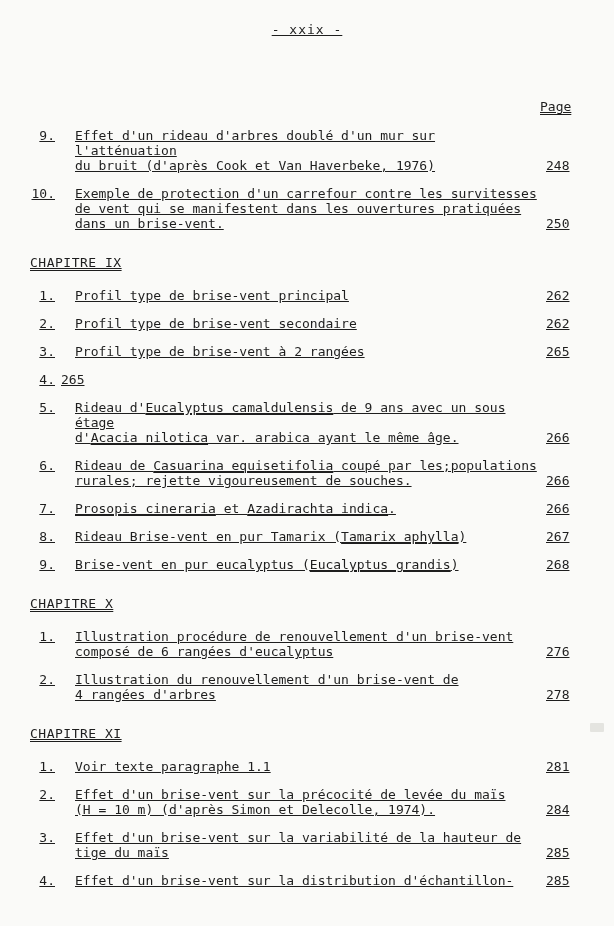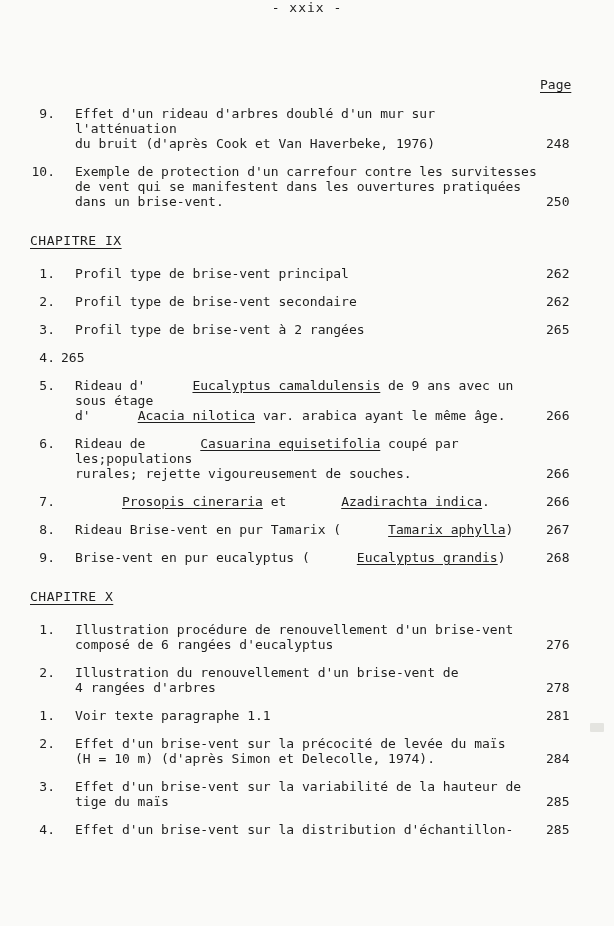--- a/index.html
+++ b/index.html
@@ -14,21 +14,23 @@
     font-family: "DejaVu Sans Mono", "Liberation Mono", monospace;
     font-size: 13px;
     line-height: 15px;
     overflow: hidden;
     box-sizing: border-box;
   }
   .sheet {
     position: relative;
     width: 614px;
     height: 738px;
+    padding-top: 22px;
     box-sizing: border-box;
+    text-decoration: underline;
   }
   .doc-header {
     text-align: center;
     letter-spacing: 1px;
     margin-bottom: 34px;
   }
   .page-label-row {
     display: flex;
     margin-bottom: 14px;
   }
@@ -58,21 +60,20 @@
     flex: 0 0 465px;
     margin-left: 20px;
   }
   .toc-item .pageno {
     flex: 1;
     padding-left: 6px;
   }
   .seg-u {
     text-decoration: underline;
     text-underline-offset: 2px;
-    margin-left: 47px;
   }
   
   .scan-artifact {
     position: absolute;
     right: 10px;
     bottom: 6px;
     width: 14px;
     height: 9px;
     background: #e4e4e0;
     border-radius: 1px;
@@ -180,20 +181,21 @@
         <span class="pageno">276</span>
       </div>
       <div class="toc-item">
         <span class="num">2.</span>
         <span class="text">
           <div>Illustration du renouvellement d'un brise-vent de</div>
           <div>4 rangées d'arbres</div>
         </span>
         <span class="pageno">278</span>
       </div>
+      <div class="toc-section-heading">CHAPITRE XI</div>
       <div class="toc-item">
         <span class="num">1.</span>
         <span class="text">
           <div>Voir texte paragraphe 1.1</div>
         </span>
         <span class="pageno">281</span>
       </div>
       <div class="toc-item">
         <span class="num">2.</span>
         <span class="text">

